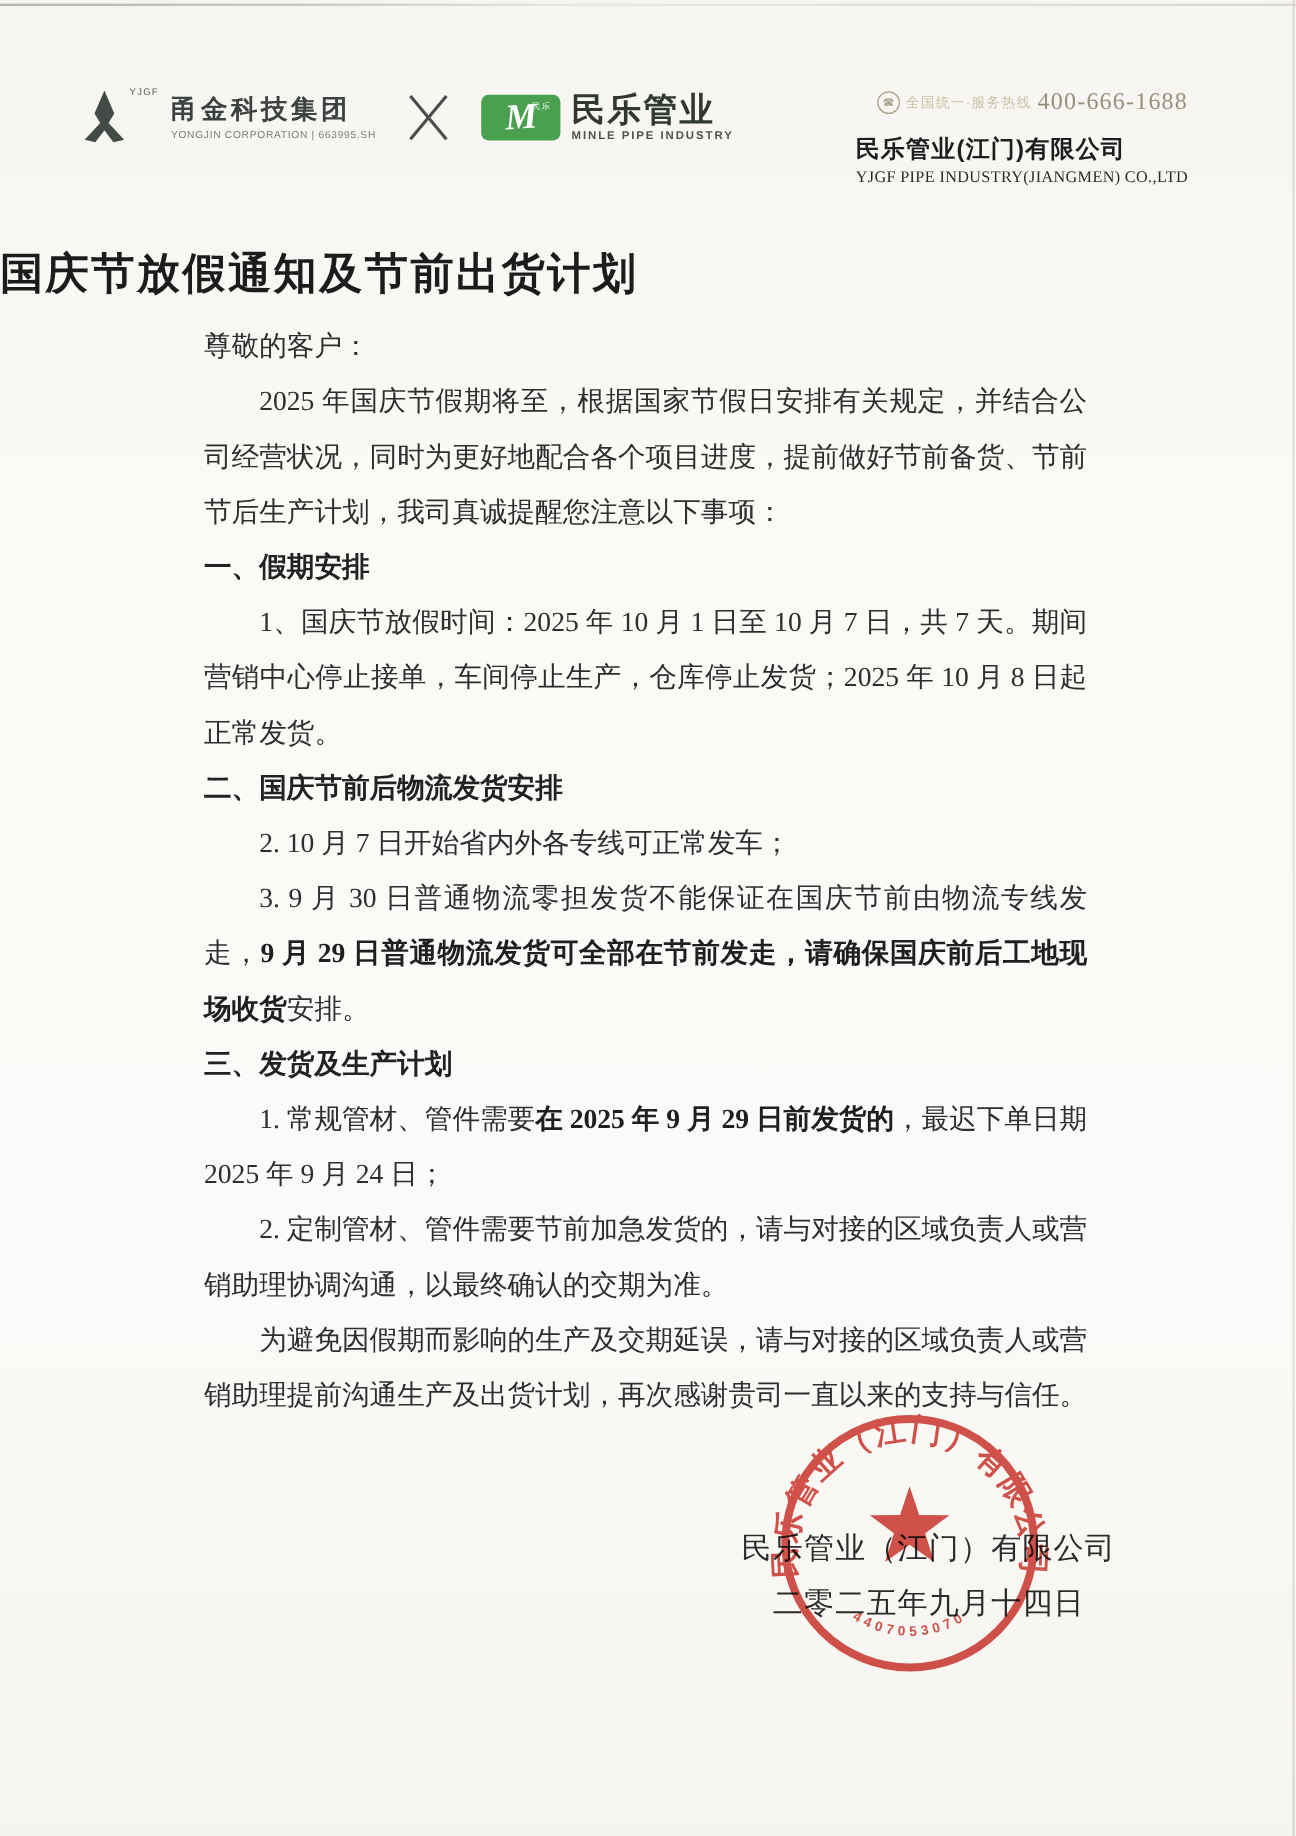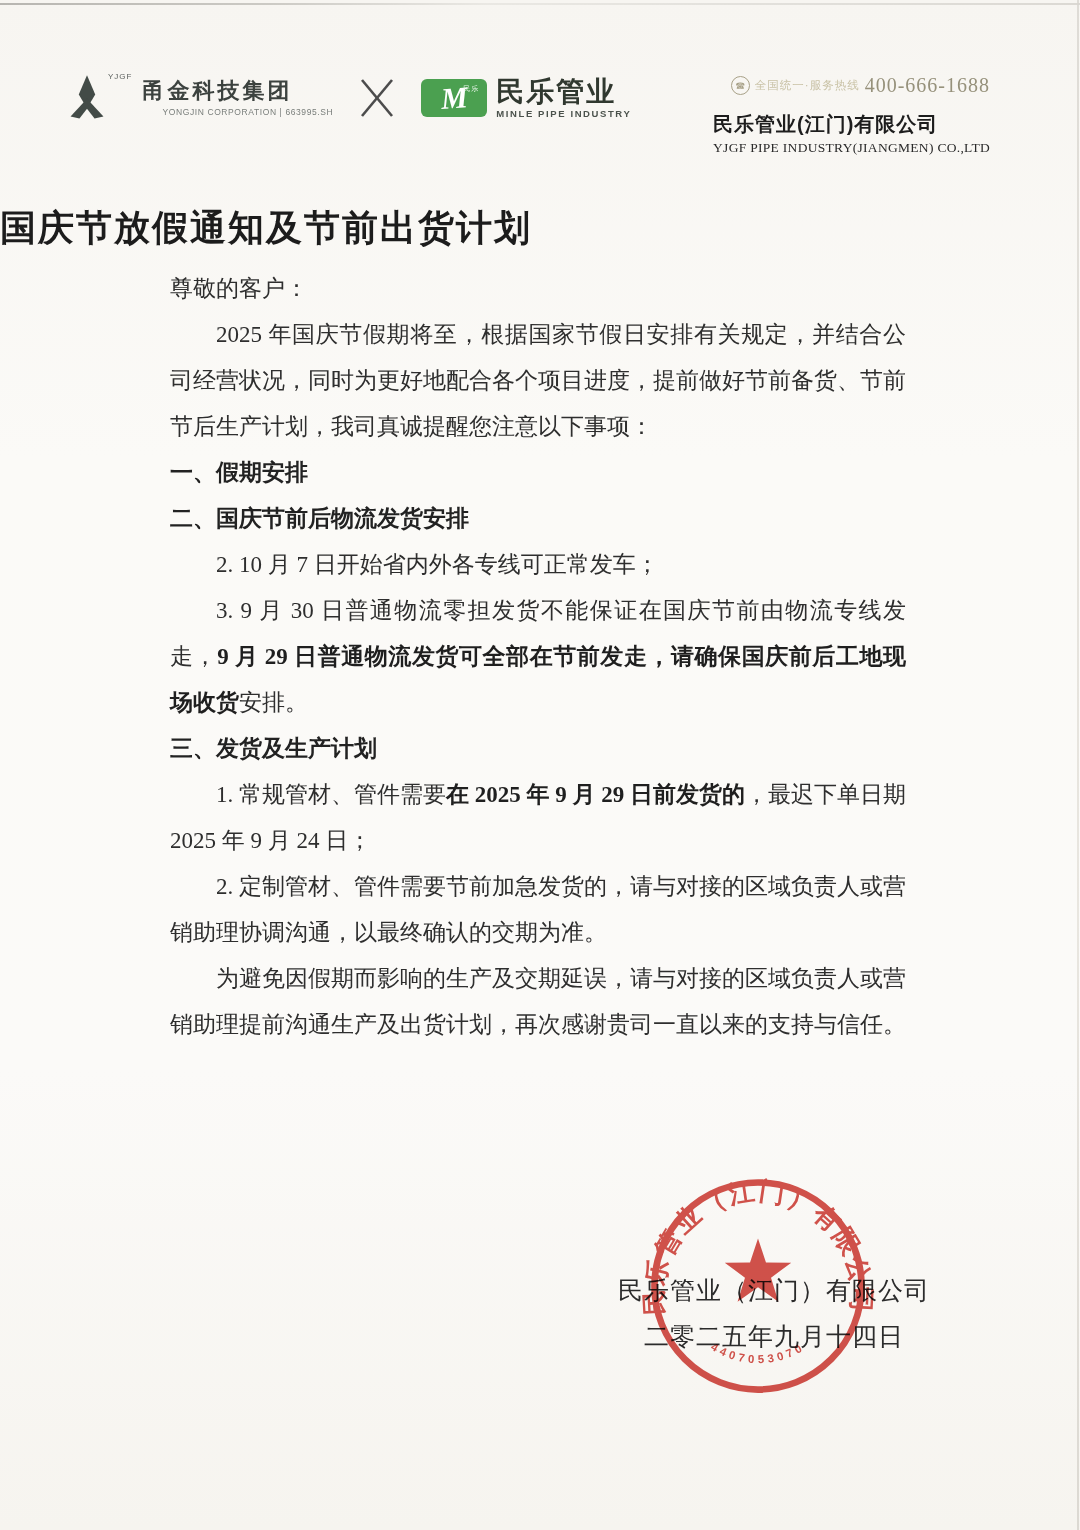--- a/index.html
+++ b/index.html
@@ -19,21 +19,21 @@
   .scan-right-edge{position:absolute;top:0;right:1px;width:2px;height:100%;
     background:linear-gradient(180deg,#d8d5cf,#e4e1da 60%,#d5d2cb);opacity:.8;}
 
   
   .header{position:absolute;top:74px;left:66px;right:90px;display:flex;justify-content:space-between;align-items:flex-start;}
   .brand-left{display:flex;align-items:center;gap:22px;}
   .yjgf{display:flex;align-items:center;gap:10px;}
   .yjgf-mark{display:flex;align-items:flex-start;}
   .yjgf-mark .yjgf-sub{font-family:"Liberation Sans",sans-serif;font-size:8px;color:#5a5f5c;letter-spacing:1px;margin-top:-2px;}
   .yjgf-text .cn{font-family:Liberation Sans, sans-serif;font-size:22px;font-weight:bold;color:#3c423f;letter-spacing:3px;line-height:1.1;}
-  .yjgf-text .en{font-family:"Liberation Sans",sans-serif;font-size:8.5px;color:#787d7a;letter-spacing:.6px;margin-top:3px;margin-left:20px;}
+  .yjgf-text .en{font-family:"Liberation Sans",sans-serif;font-size:8.5px;color:#787d7a;letter-spacing:.6px;margin-top:3px;}
   .x-sep{margin:0 2px;}
   .minle{display:flex;align-items:center;gap:9px;}
   .minle-mark{width:66px;height:38px;border-radius:6px;background:#4ba050;position:relative;
     display:flex;align-items:center;justify-content:center;}
   .minle-mark .m{font-family:"Liberation Serif",serif;font-style:italic;font-size:30px;font-weight:bold;color:#fff;line-height:1;transform:rotate(-4deg);}
   .minle-mark .tiny{position:absolute;top:5px;right:8px;font-size:7px;color:#e8f5e9;letter-spacing:1px;}
   .minle-text .cn{font-family:Liberation Sans, sans-serif;font-size:28px;font-weight:bold;color:#30382f;letter-spacing:2px;line-height:1.05;}
   .minle-text .en{font-family:"Liberation Sans",sans-serif;font-size:9.5px;color:#4b524c;letter-spacing:1.6px;font-weight:bold;margin-top:2px;}
 
   .brand-right{text-align:left;padding-top:0;}
@@ -112,20 +112,21 @@
     </div>
   </div>
 
   <h1 class="doc-title">国庆节放假通知及节前出货计划</h1>
 
   <div class="doc-body">
     <p>尊敬的客户：</p>
     <p class="indent">2025 年国庆节假期将至，根据国家节假日安排有关规定，并结合公司经营状况，同时为更好地配合各个项目进度，提前做好节前备货、节前节后生产计划，我司真诚提醒您注意以下事项：</p>
 
     <p class="sec-heading">一、假期安排</p>
+    <p class="indent"><span>1、国庆节放假时间：2025 年 10 月 1 日至 10 月 7 日，共 7 天。期间营销中心停止接单，车间停止生产，仓库停止发货；2025 年 10 月 8 日起正常发货。</span></p>
 
     <p class="sec-heading">二、国庆节前后物流发货安排</p>
     <p class="indent"><span>2. 10 月 7 日开始省内外各专线可正常发车；</span></p>
     <p class="indent"><span>3. 9 月 30 日普通物流零担发货不能保证在国庆节前由物流专线发走，</span><span class="b">9 月 29 日普通物流发货可全部在节前发走，请确保国庆前后工地现场收货</span><span>安排。</span></p>
 
     <p class="sec-heading">三、发货及生产计划</p>
     <p class="indent"><span>1. 常规管材、管件需要</span><span class="b">在 2025 年 9 月 29 日前发货的</span><span>，最迟下单日期 2025 年 9 月 24 日；</span></p>
     <p class="indent"><span>2. 定制管材、管件需要节前加急发货的，请与对接的区域负责人或营销助理协调沟通，以最终确认的交期为准。</span></p>
 
     <p class="indent">为避免因假期而影响的生产及交期延误，请与对接的区域负责人或营销助理提前沟通生产及出货计划，再次感谢贵司一直以来的支持与信任。</p>

